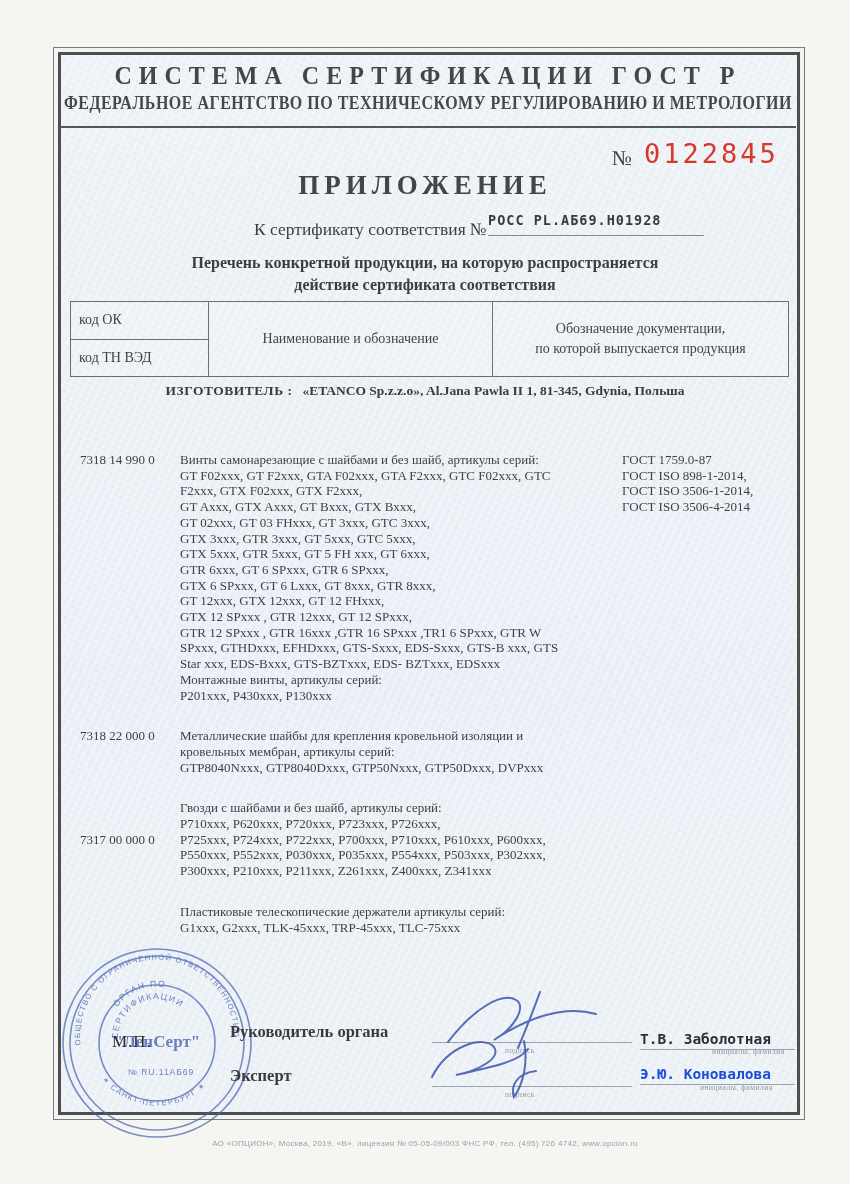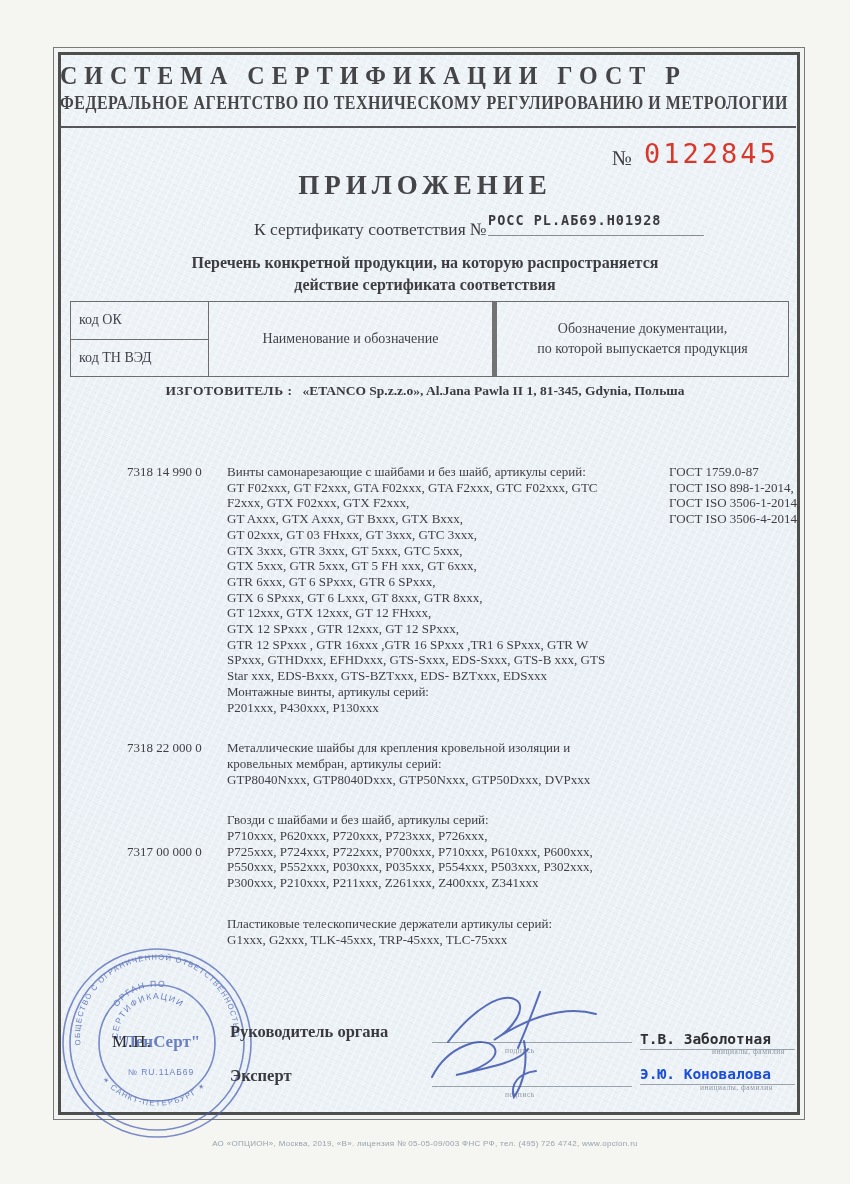--- a/index.html
+++ b/index.html
@@ -23,21 +23,21 @@
     border:3px solid #4e4e4c;
     background:
       repeating-linear-gradient(115deg, rgba(255,255,255,.30) 0 2px, rgba(255,255,255,0) 2px 7px),
       repeating-linear-gradient(25deg, rgba(205,220,232,.25) 0 1px, rgba(255,255,255,0) 1px 6px),
       linear-gradient(180deg,#eef3f7 0%,#eaf0f5 60%,#edf2f6 100%);
   }
   
   .head-band{
     position:absolute;left:60px;top:54px;width:736px;height:72px;
     border-bottom:2px solid #55555a;
-    text-align:left;
+    text-align:center;
   }
   .head-title{
     margin-top:9px;
     font-size:24px;font-weight:bold;letter-spacing:7px;
     color:#454548;
     font-family:"Liberation Serif", serif;
     transform:scaleY(1.05);
   }
   .head-sub{
     margin-top:4px;
@@ -78,32 +78,32 @@
   .tbl{
     position:absolute;left:70px;top:301px;width:717px;height:74px;
     border:1px solid #6d6d6b;
     display:flex;
     font-size:14px;color:#42424a;
     background:rgba(255,255,255,.12);
   }
   .tbl-col1{width:137px;border-right:1px solid #6d6d6b;display:flex;flex-direction:column;}
   .tbl-col1 .cell{flex:1;display:flex;align-items:center;padding-left:8px;}
   .tbl-col1 .cell:first-child{border-bottom:1px solid #6d6d6b;}
-  .tbl-col2{width:283px;border-right:5px solid #737373;display:flex;flex-direction:column;justify-content:center;text-align:center;line-height:20px;}
+  .tbl-col2{width:283px;border-right:1px solid #737373;display:flex;flex-direction:column;justify-content:center;text-align:center;line-height:20px;}
   .tbl-col3{flex:1;display:flex;flex-direction:column;justify-content:center;text-align:center;line-height:20px;}
   
   .manu{
     position:absolute;left:0;top:383px;width:850px;text-align:center;
     font-size:13.5px;font-weight:bold;color:#3a3a40;
   }
   .manu .lbl{letter-spacing:0.5px;margin-right:10px;}
   
   .products{
-    position:absolute;left:80px;top:464px;width:710px;
-    font-size:13px;line-height:15.7px;color:#3f3f45;margin-left:47px;
+    position:absolute;left:80px;top:452px;width:710px;
+    font-size:13px;line-height:15.7px;color:#3f3f45;
   }
   .pblock{display:flex;margin-bottom:25px;}
   .pcode{width:100px;flex:none;white-space:nowrap;}
   .plines{width:442px;flex:none;}
   .pdocs{flex:1;padding-left:0px;}
   
   .stamp{position:absolute;left:57px;top:943px;width:200px;height:200px;opacity:.8;}
   .mp{
     position:absolute;left:112px;top:1032px;
     font-size:17px;color:#2c2c30;letter-spacing:1px;

